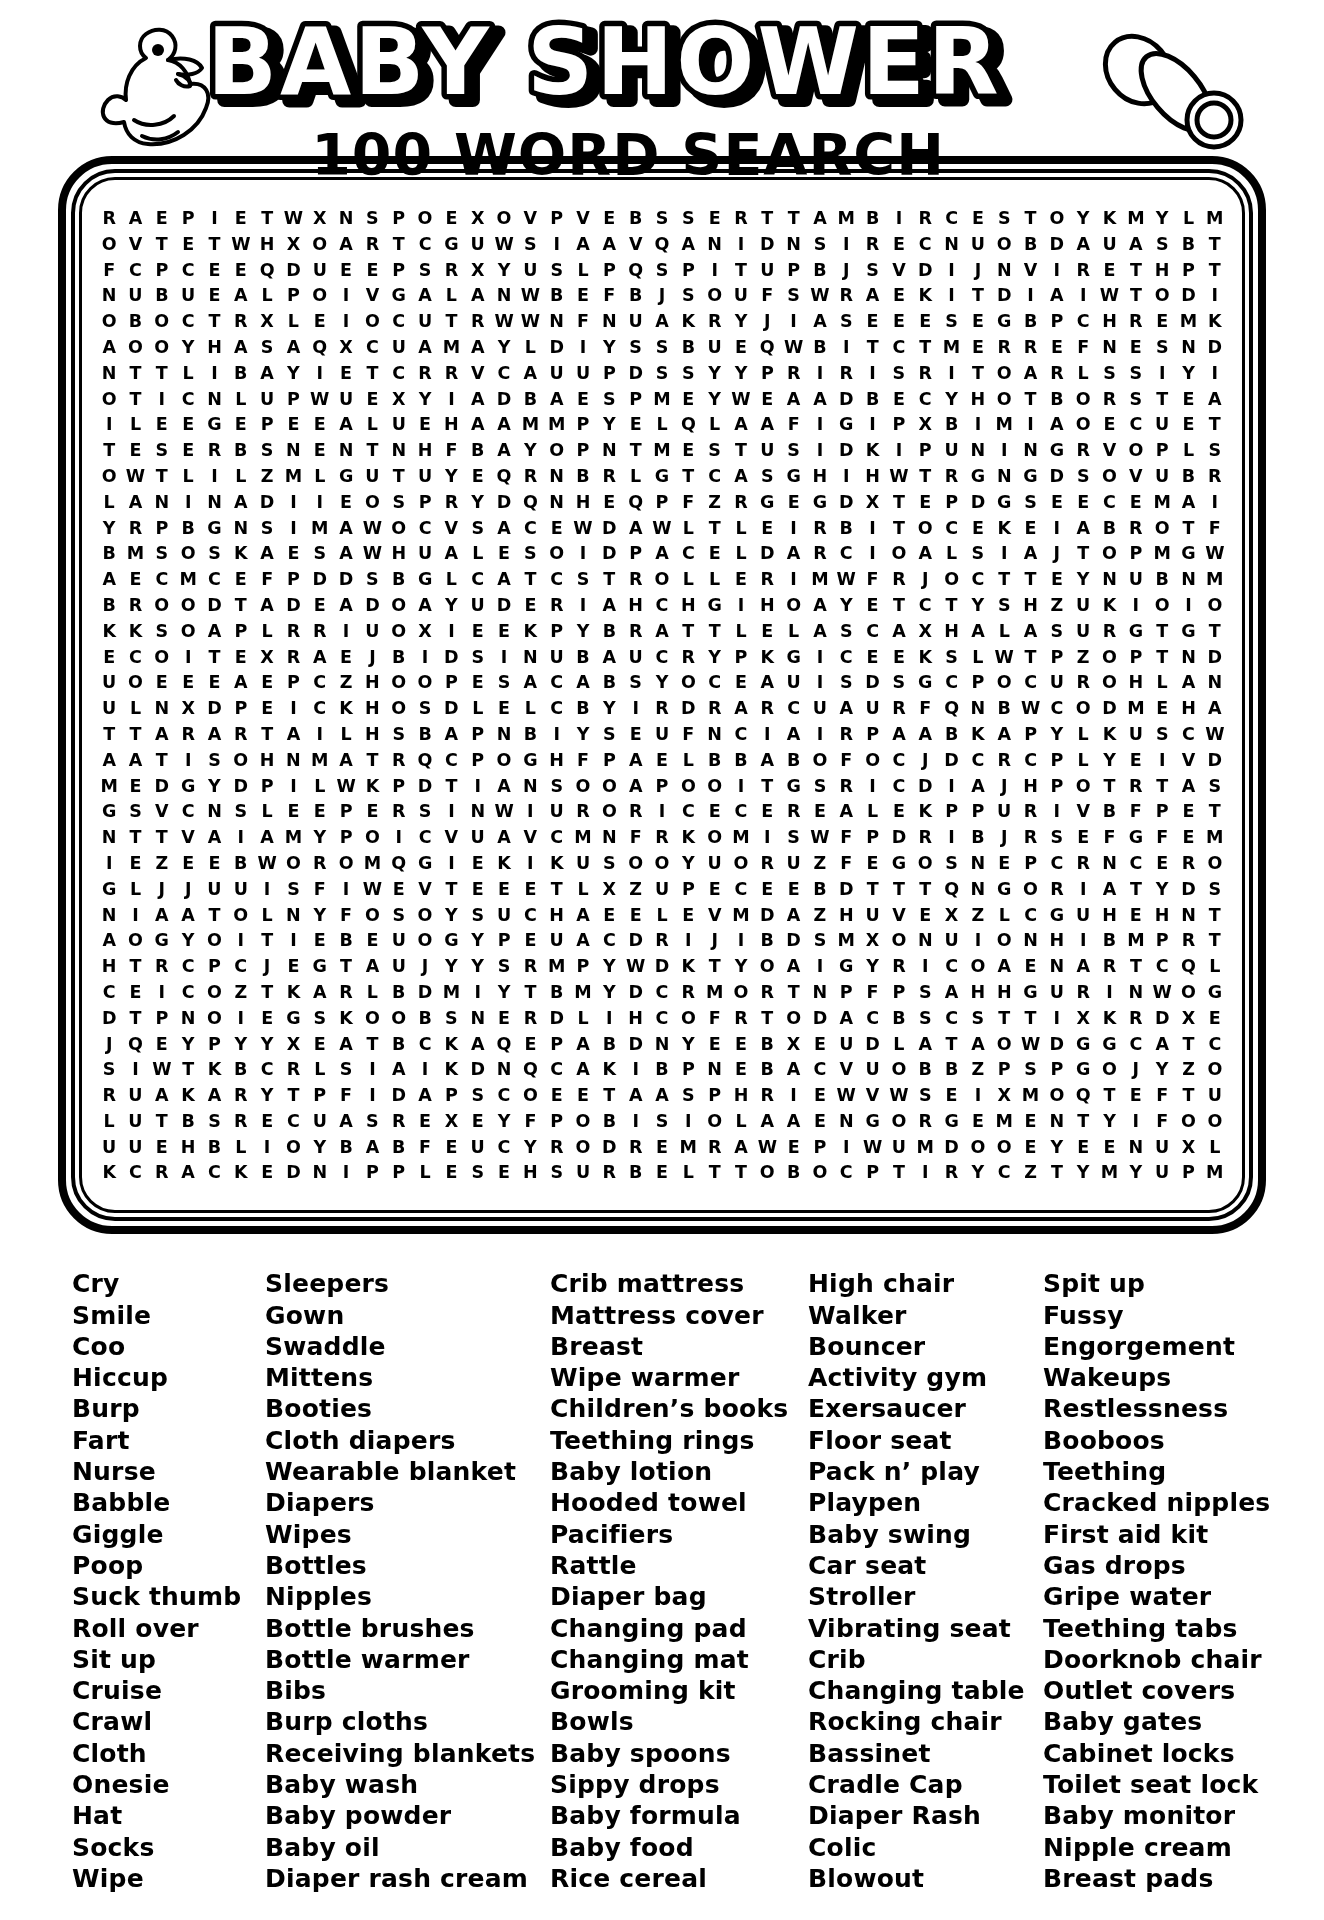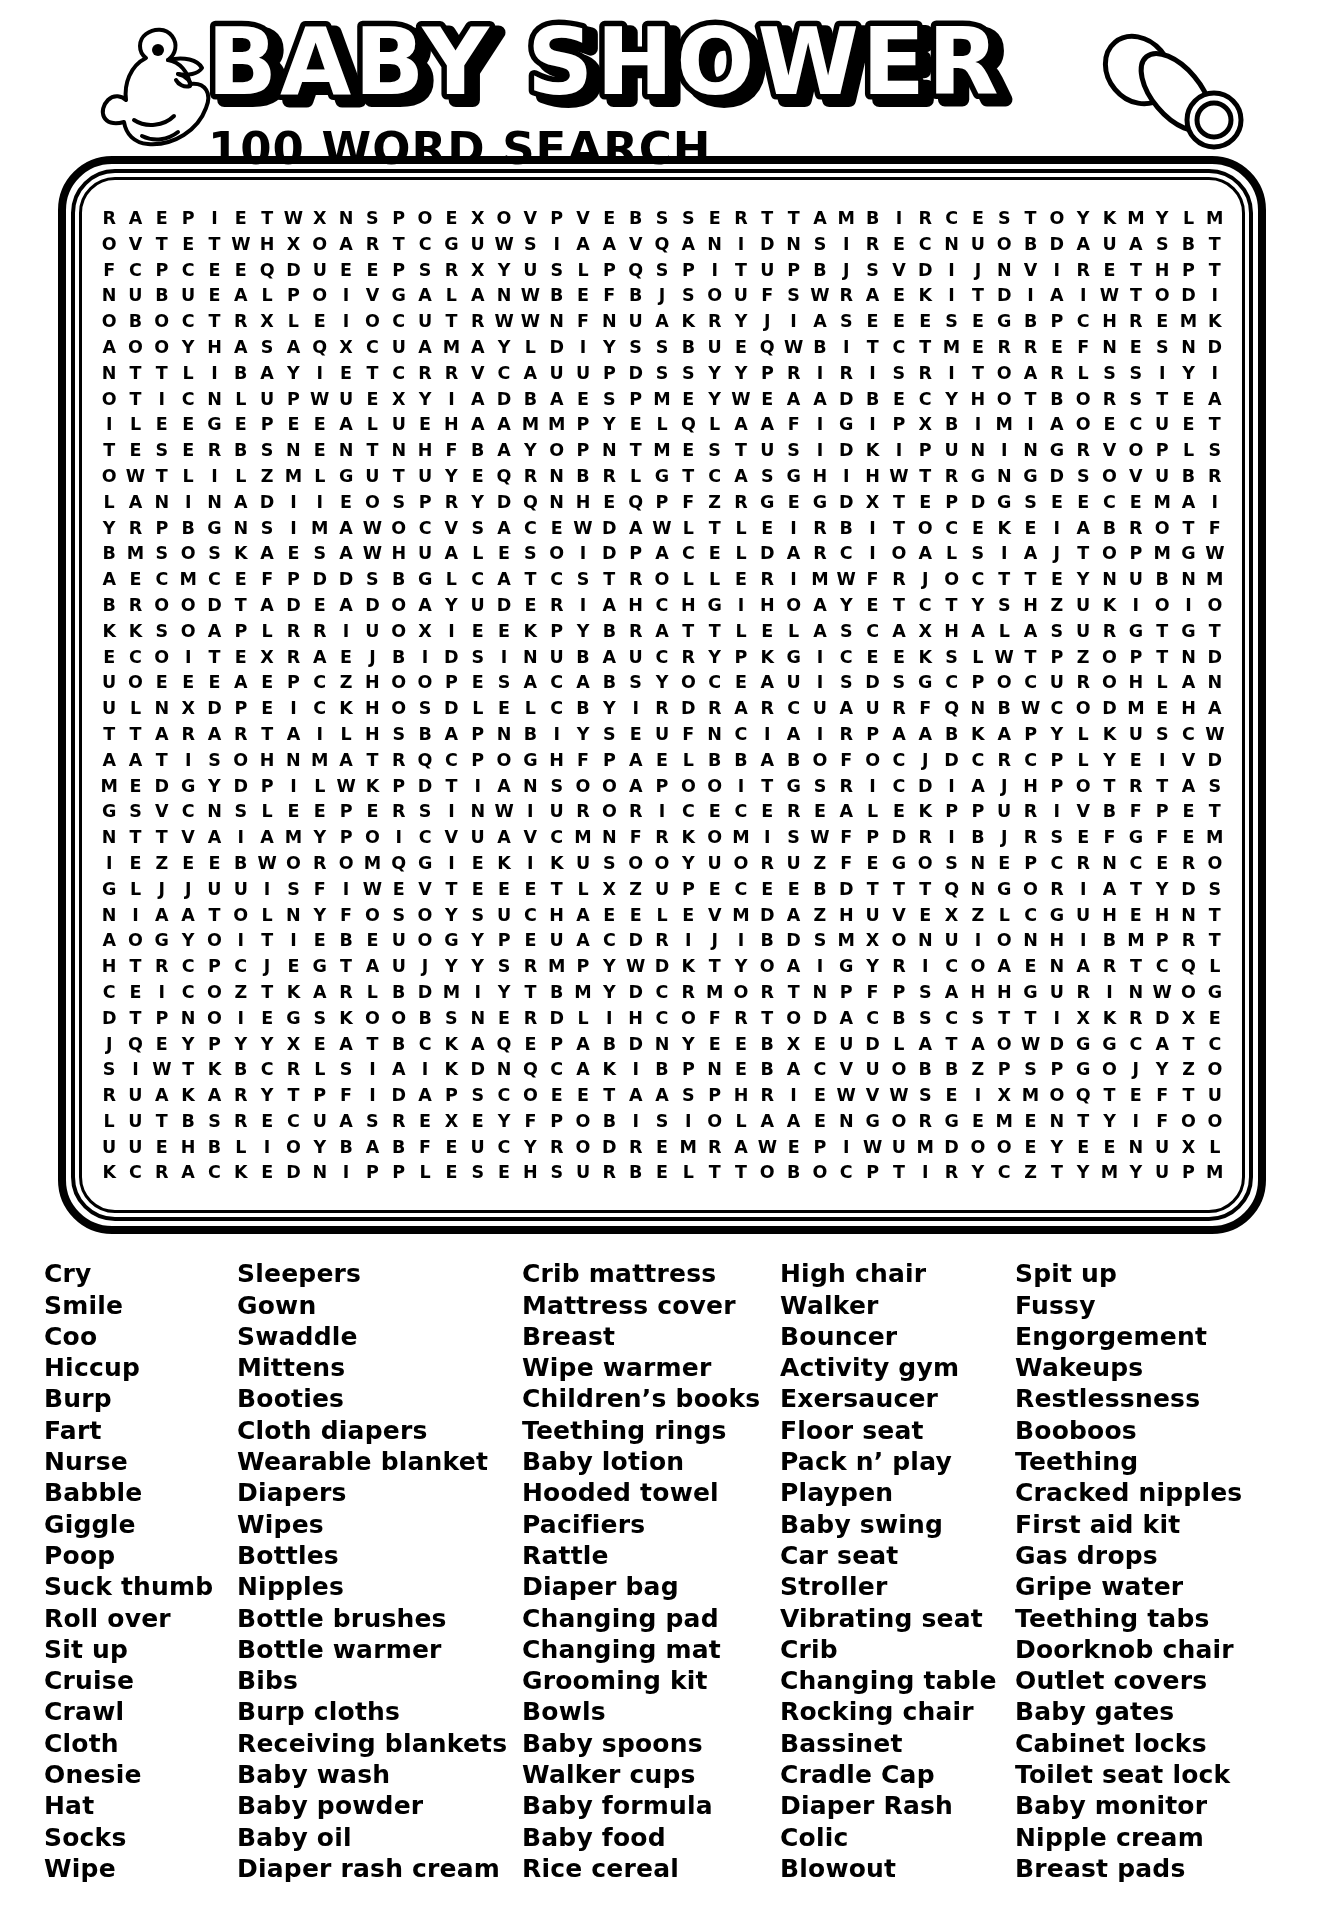--- a/index.html
+++ b/index.html
@@ -8,34 +8,34 @@
 
   
   .header { position:relative; height:156px; }
   .duck-svg { position:absolute; left:94px; top:24px; }
   .paci-svg { position:absolute; left:1068px; top:18px; }
   .title-svg { position:absolute; left:178px; top:14px; width:870px; height:112px; }
   .title-svg text { font-family:"DejaVu Sans", sans-serif; font-weight:bold;
                     font-size:92px; letter-spacing:3px; }
   .title-shadow { fill:#000; stroke:#000; stroke-width:14px; stroke-linejoin:round; paint-order:stroke; }
   .title-front  { fill:#fff; stroke:#000; stroke-width:11px; stroke-linejoin:round; paint-order:stroke; }
-  .subtitle { position:absolute; left:208px; top:122px; width:870px; text-align:left;
-              font-size:45px; font-weight:bold; letter-spacing:1px; }
+  .subtitle { position:absolute; left:193px; top:122px; width:870px; text-align:center;
+              font-size:57px; font-weight:bold; letter-spacing:1px; }
 
   
   .board { margin:0 58px; border:8px solid #000; border-radius:54px; padding:5px; }
   .board-mid { border:4px solid #000; border-radius:44px; padding:4px; }
   .board-inner { border:3px solid #000; border-radius:36px; padding:26px 14px 24px; }
   #letter-grid { display:grid; grid-template-columns:repeat(43,1fr); }
   #letter-grid .cell { text-align:center; font-weight:bold; font-size:17.5px;
                        line-height:25.8px; height:25.8px; }
 
   
   .words { display:grid; grid-template-columns:193px 285px 258px 235px 1fr;
-           padding-left:44px; margin-top:24px; }
+           padding-left:72px; margin-top:34px; }
   .wcol .word { font-size:25px; font-weight:bold; line-height:31.3px;
                 letter-spacing:0.2px; white-space:nowrap; }
 </style>
 </head>
 <body>
 
 <div class="page">
 
   <div class="header">
 
@@ -1767,21 +1767,21 @@
         <div class="word">Baby lotion</div>
         <div class="word">Hooded towel</div>
         <div class="word">Pacifiers</div>
         <div class="word">Rattle</div>
         <div class="word">Diaper bag</div>
         <div class="word">Changing pad</div>
         <div class="word">Changing mat</div>
         <div class="word">Grooming kit</div>
         <div class="word">Bowls</div>
         <div class="word">Baby spoons</div>
-        <div class="word">Walker cups</div>
+        <div class="word">Sippy drops</div>
         <div class="word">Baby formula</div>
         <div class="word">Baby food</div>
         <div class="word">Rice cereal</div>
       </div>
       <div class="wcol">
         <div class="word">High chair</div>
         <div class="word">Walker</div>
         <div class="word">Bouncer</div>
         <div class="word">Activity gym</div>
         <div class="word">Exersaucer</div>

